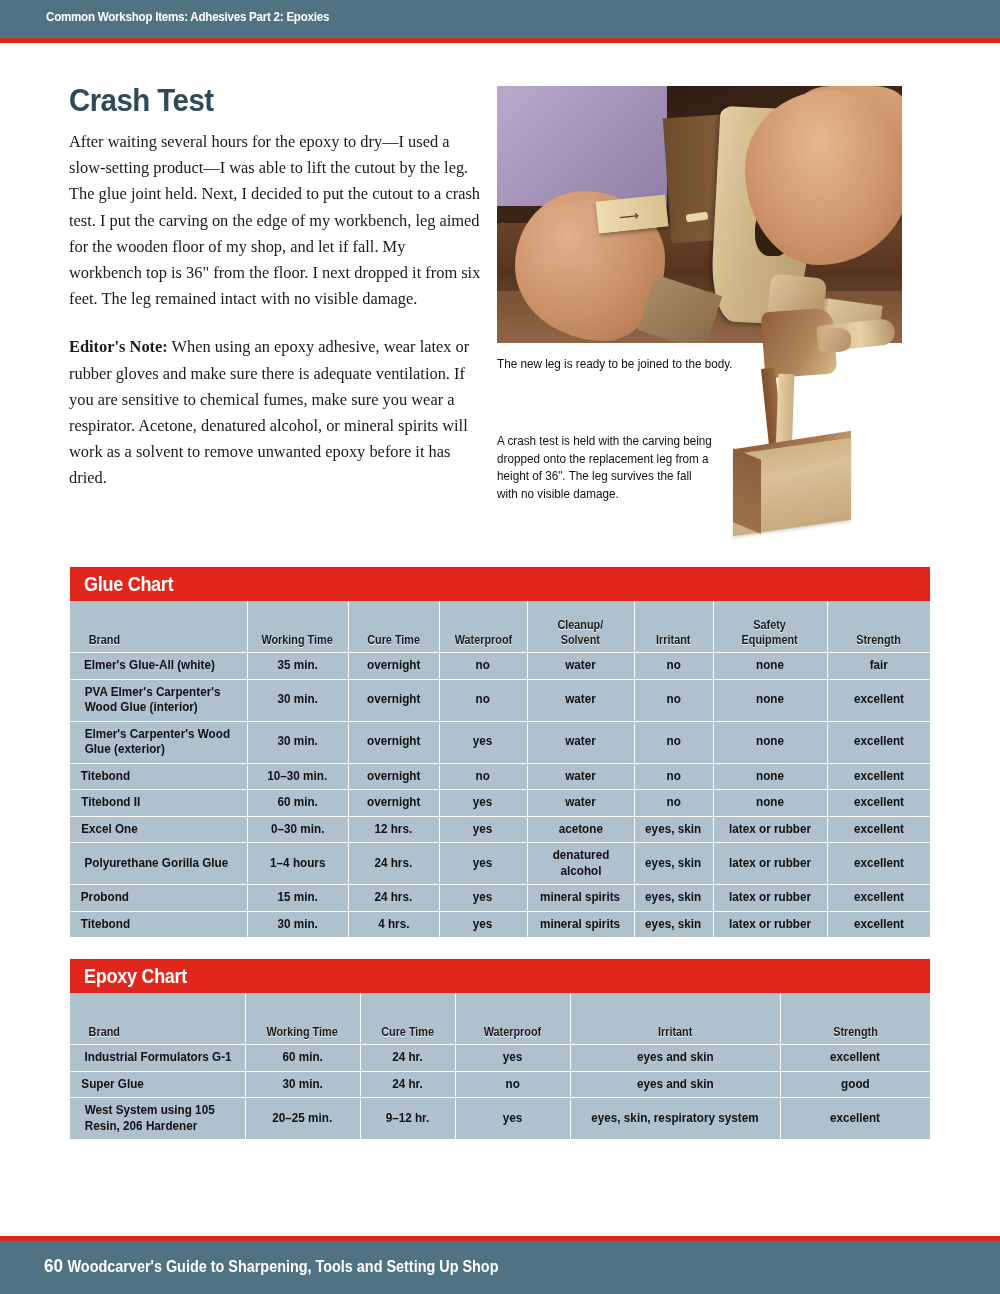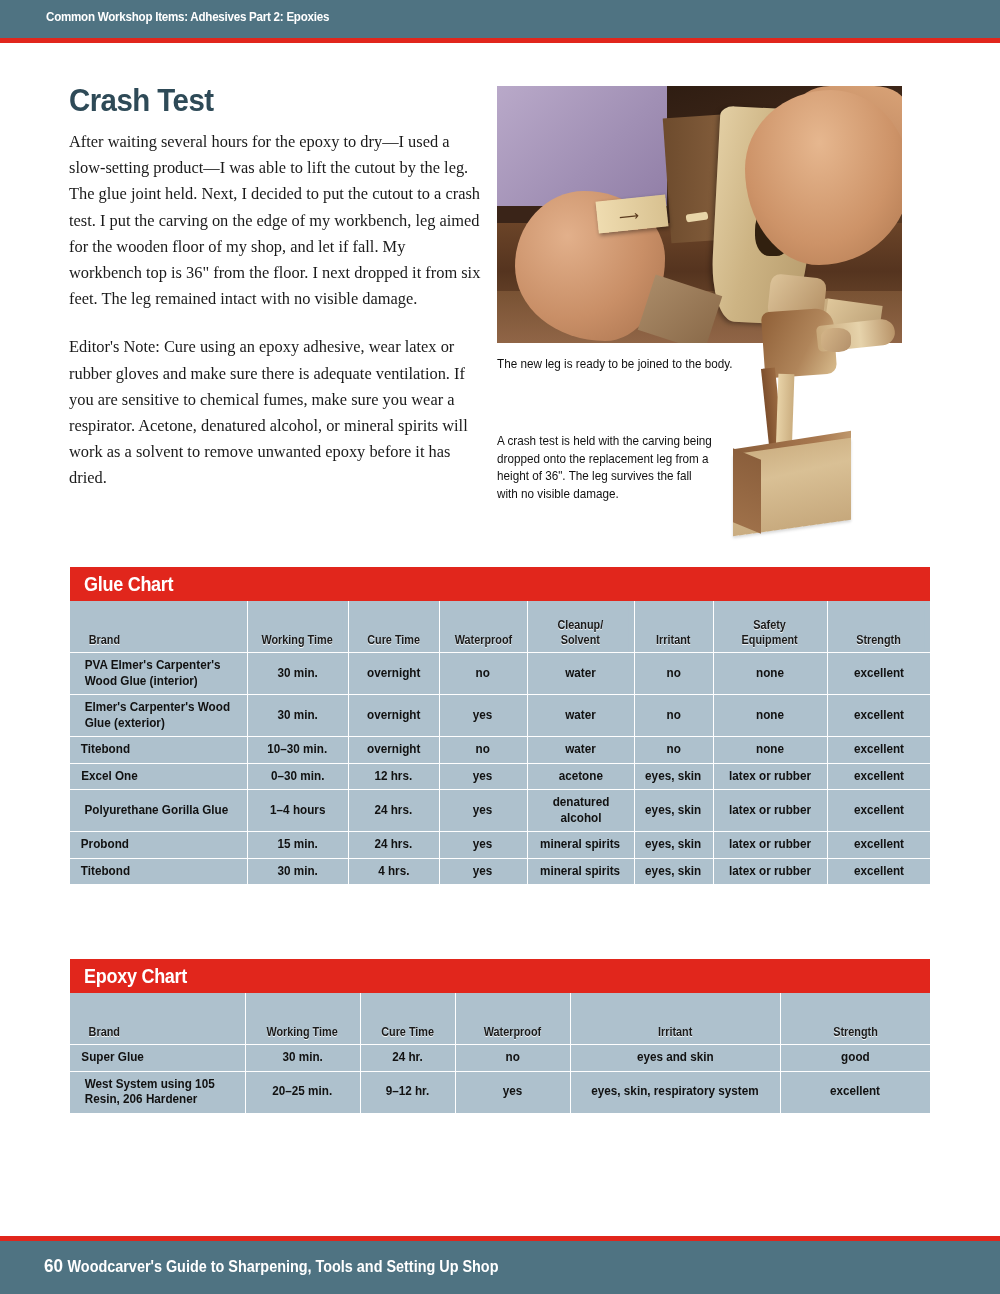--- a/index.html
+++ b/index.html
@@ -63,21 +63,21 @@
   }
   .body-par {
     font-family: "Liberation Serif", serif;
     font-size: 16.4px;
     line-height: 26.2px;
     color: #1a1a1a;
     margin: 0 0 22px 0;
     text-align: left;
   }
   .body-par b {
-    font-weight: normal;
+    font-weight: bold;
   }
 
   
   .photo1 {
     position: absolute;
     left: 497px;
     top: 86px;
     width: 405px;
     height: 257px;
     overflow: hidden;
@@ -400,21 +400,21 @@
 <body>
 
 <div class="top-bar">
   <div class="top-bar-text">Common Workshop Items: Adhesives Part 2: Epoxies</div>
 </div>
 <div class="top-rule"></div>
 
 <div class="article-col">
   <h1 class="article-title">Crash Test</h1>
   <p class="body-par">After waiting several hours for the epoxy to dry—I used a slow-setting product—I was able to lift the cutout by the leg. The glue joint held. Next, I decided to put the cutout to a crash test. I put the carving on the edge of my workbench, leg aimed for the wooden floor of my shop, and let if fall. My workbench top is 36" from the floor. I next dropped it from six feet. The leg remained intact with no visible damage.</p>
-  <p class="body-par"><b>Editor's Note:</b><span> Cure using an epoxy adhesive, wear latex or rubber gloves and make sure there is adequate ventilation. If you are sensitive to chemical fumes, make sure you wear a respirator. Acetone, denatured alcohol, or mineral spirits will work as a solvent to remove unwanted epoxy before it has dried.</span></p>
+  <p class="body-par"><b>Editor's Note:</b><span> When using an epoxy adhesive, wear latex or rubber gloves and make sure there is adequate ventilation. If you are sensitive to chemical fumes, make sure you wear a respirator. Acetone, denatured alcohol, or mineral spirits will work as a solvent to remove unwanted epoxy before it has dried.</span></p>
 </div>
 
 <div class="photo1">
   <div class="bg-shirt"></div>
   <div class="bg-dark"></div>
   <div class="bench"></div>
   <div class="bench2"></div>
   <div class="wood-block-dark"></div>
   <div class="wood-cutout"></div>
   <div class="wood-notch"></div>
@@ -467,20 +467,30 @@
         <th><span class="hw" style="white-space:pre-line">Cleanup/
 Solvent</span></th>
         <th><span class="hw">Irritant</span></th>
         <th><span class="hw" style="white-space:pre-line">Safety
 Equipment</span></th>
         <th><span class="hw">Strength</span></th>
       </tr>
     </thead>
     <tbody>
         <tr>
+          <td class="left"><span class="cw">Elmer's Glue-All (white)</span></td>
+          <td><span class="cw">35 min.</span></td>
+          <td><span class="cw">overnight</span></td>
+          <td><span class="cw">no</span></td>
+          <td><span class="cw">water</span></td>
+          <td><span class="cw">no</span></td>
+          <td><span class="cw">none</span></td>
+          <td><span class="cw">fair</span></td>
+        </tr>
+        <tr>
           <td class="left"><span class="cw">PVA Elmer's Carpenter's Wood Glue (interior)</span></td>
           <td><span class="cw">30 min.</span></td>
           <td><span class="cw">overnight</span></td>
           <td><span class="cw">no</span></td>
           <td><span class="cw">water</span></td>
           <td><span class="cw">no</span></td>
           <td><span class="cw">none</span></td>
           <td><span class="cw">excellent</span></td>
         </tr>
         <tr>
@@ -491,20 +501,30 @@
           <td><span class="cw">water</span></td>
           <td><span class="cw">no</span></td>
           <td><span class="cw">none</span></td>
           <td><span class="cw">excellent</span></td>
         </tr>
         <tr>
           <td class="left"><span class="cw">Titebond</span></td>
           <td><span class="cw">10–30 min.</span></td>
           <td><span class="cw">overnight</span></td>
           <td><span class="cw">no</span></td>
+          <td><span class="cw">water</span></td>
+          <td><span class="cw">no</span></td>
+          <td><span class="cw">none</span></td>
+          <td><span class="cw">excellent</span></td>
+        </tr>
+        <tr>
+          <td class="left"><span class="cw">Titebond II</span></td>
+          <td><span class="cw">60 min.</span></td>
+          <td><span class="cw">overnight</span></td>
+          <td><span class="cw">yes</span></td>
           <td><span class="cw">water</span></td>
           <td><span class="cw">no</span></td>
           <td><span class="cw">none</span></td>
           <td><span class="cw">excellent</span></td>
         </tr>
         <tr>
           <td class="left"><span class="cw">Excel One</span></td>
           <td><span class="cw">0–30 min.</span></td>
           <td><span class="cw">12 hrs.</span></td>
           <td><span class="cw">yes</span></td>
@@ -565,20 +585,28 @@
         <th class="left"><span class="hw">Brand</span></th>
         <th><span class="hw">Working Time</span></th>
         <th><span class="hw">Cure Time</span></th>
         <th><span class="hw">Waterproof</span></th>
         <th><span class="hw">Irritant</span></th>
         <th><span class="hw">Strength</span></th>
       </tr>
     </thead>
     <tbody>
         <tr>
+          <td class="left"><span class="cw">Industrial Formulators G-1</span></td>
+          <td><span class="cw">60 min.</span></td>
+          <td><span class="cw">24 hr.</span></td>
+          <td><span class="cw">yes</span></td>
+          <td><span class="cw">eyes and skin</span></td>
+          <td><span class="cw">excellent</span></td>
+        </tr>
+        <tr>
           <td class="left"><span class="cw">Super Glue</span></td>
           <td><span class="cw">30 min.</span></td>
           <td><span class="cw">24 hr.</span></td>
           <td><span class="cw">no</span></td>
           <td><span class="cw">eyes and skin</span></td>
           <td><span class="cw">good</span></td>
         </tr>
         <tr>
           <td class="left"><span class="cw">West System using 105 Resin, 206 Hardener</span></td>
           <td><span class="cw">20–25 min.</span></td>

